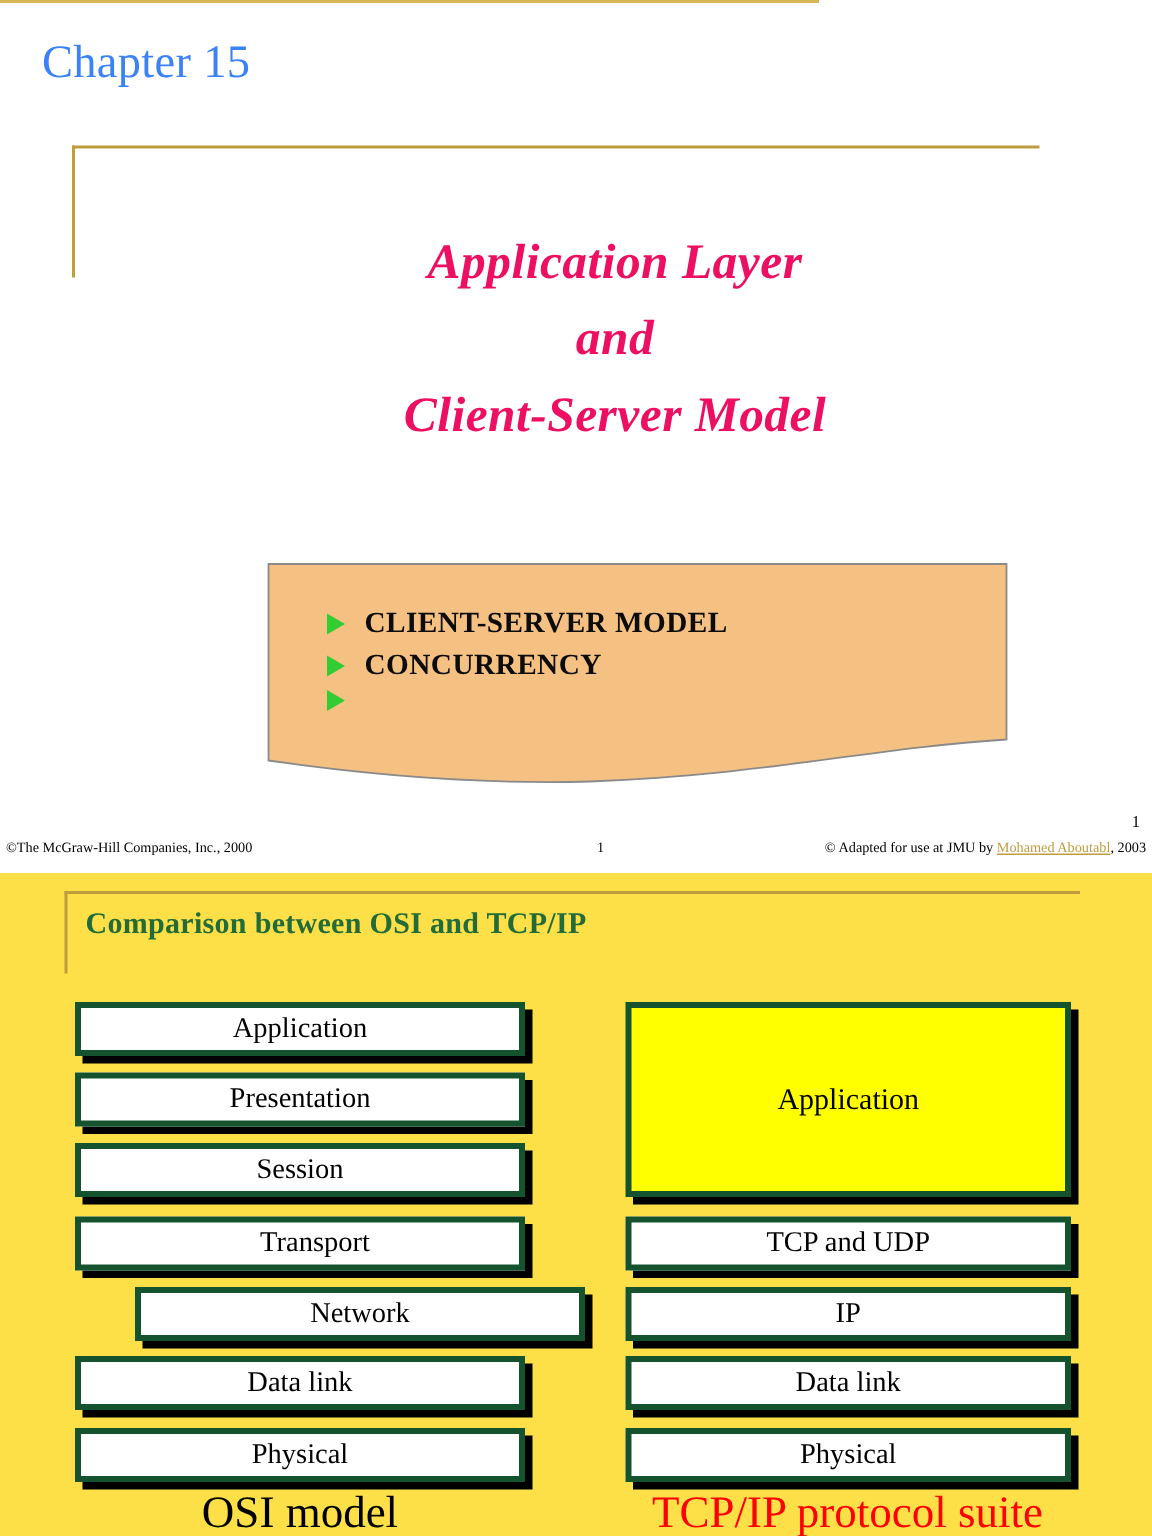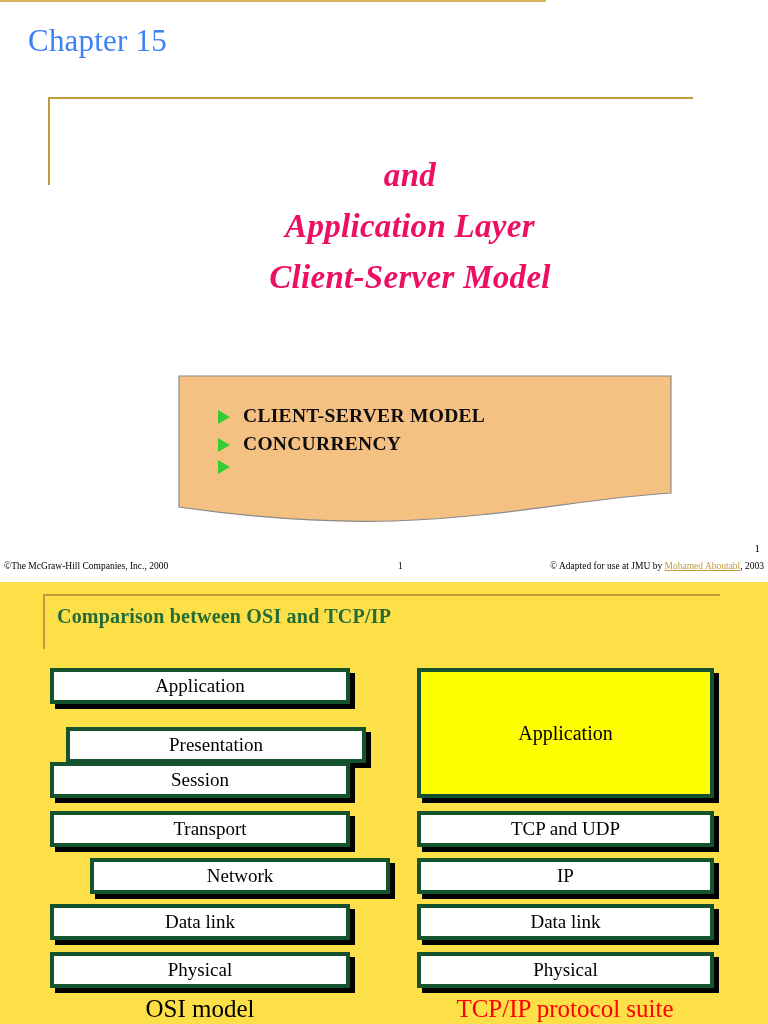--- a/index.html
+++ b/index.html
@@ -199,40 +199,40 @@
   }
   .layer-box.app-yellow {
     background: #ffff00;
     font-size: 20px;
   }
 
   .stack-caption {
     position: absolute;
     text-align: center;
     font-family: "Liberation Serif", serif;
-    font-size: 25px;
+    font-size: 30px;
     line-height: 30px;
     white-space: nowrap;
   }
   #osi-caption   { left: 50px;  top: 412px; width: 300px; color: #000000; }
   #tcpip-caption { left: 400px; top: 412px; width: 330px; color: #fe0000; }
 </style>
 </head>
 <body>
 
 <div id="slide-1">
 
   <div id="chapter-label">Chapter 15</div>
 
   <div id="frame-top-rule" class="rule-gold-h"></div>
   <div id="frame-left-rule" class="rule-gold-v"></div>
 
   <div id="title-block">
+    <span class="tl">Application Layer</span>
     <span class="tl">and</span>
-    <span class="tl">Application Layer</span>
     <span class="tl">Client-Server Model</span>
   </div>
 
   <div id="title-underline"></div>
 
   <div id="bullets-panel">
     <svg class="wave-shape" viewBox="0 0 494 148" preserveAspectRatio="none">
       <path d="M1,1 L493,1 L493,118 C400,124 330,142 215,146 C140,148 70,142 1,132 Z" fill="#f5c183" stroke="#8a8a8a" stroke-width="1.2"></path>
     </svg>
     <ul id="bullets-list">
@@ -263,21 +263,21 @@
 
 <div id="slide-2">
 
   <div id="s2-frame-top-rule"></div>
   <div id="s2-frame-left-rule"></div>
 
   <div id="comparison-title">Comparison between OSI and TCP/IP</div>
 
   <div id="osi-column" class="stack-column">
     <div class="layer-box" style="left:0; top:86px;  width:300px; height:36px;">Application</div>
-    <div class="layer-box" style="left:16px; top:133px; width:300px; height:36px;margin-top:12px;">Presentation</div>
+    <div class="layer-box" style="left:0; top:133px; width:300px; height:36px;">Presentation</div>
     <div class="layer-box" style="left:0; top:180px; width:300px; height:36px;">Session</div>
     <div class="layer-box" style="left:0; top:229px; width:300px; height:36px;padding-left:20px;">Transport</div>
     <div class="layer-box" style="left:0; top:276px; width:300px; height:36px;margin-left:40px;">Network</div>
     <div class="layer-box" style="left:0; top:322px; width:300px; height:36px;">Data link</div>
     <div class="layer-box" style="left:0; top:370px; width:300px; height:36px;">Physical</div>
   </div>
 
   <div id="tcpip-column" class="stack-column">
     <div class="layer-box app-yellow" style="left:0; top:86px;  width:297px; height:130px;">Application</div>
     <div class="layer-box" style="left:0; top:229px; width:297px; height:36px;">TCP and  UDP</div>

